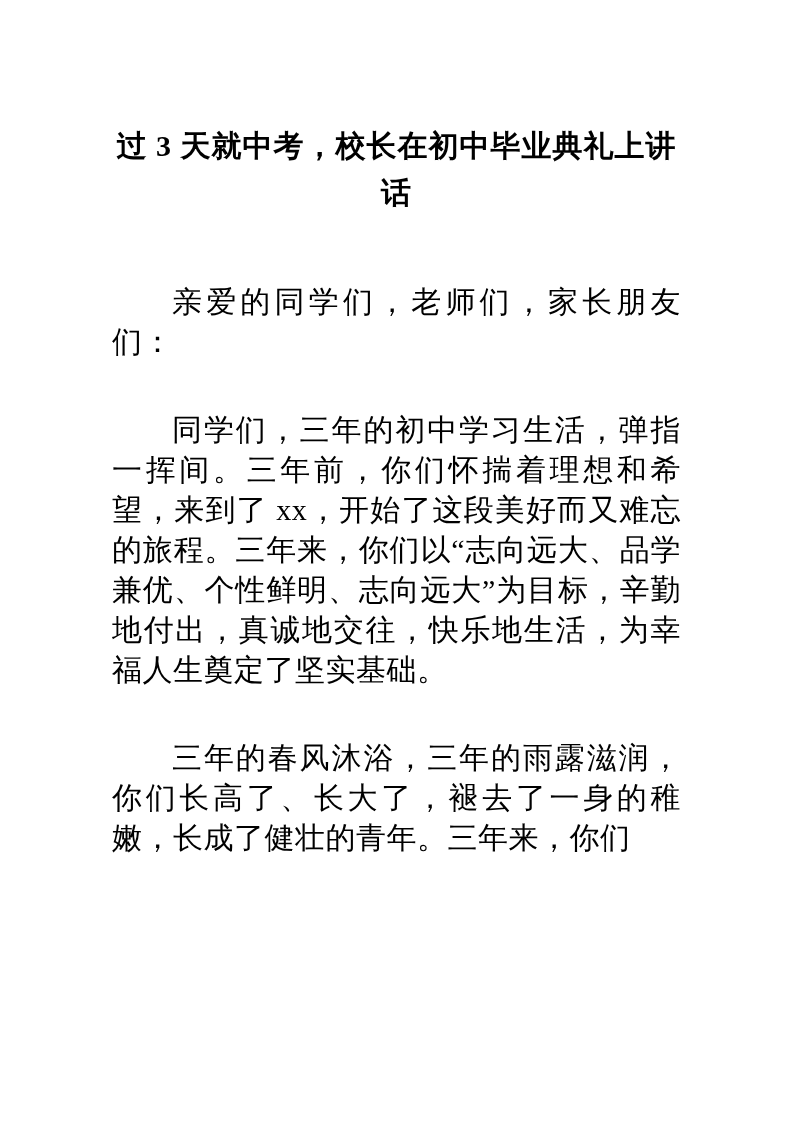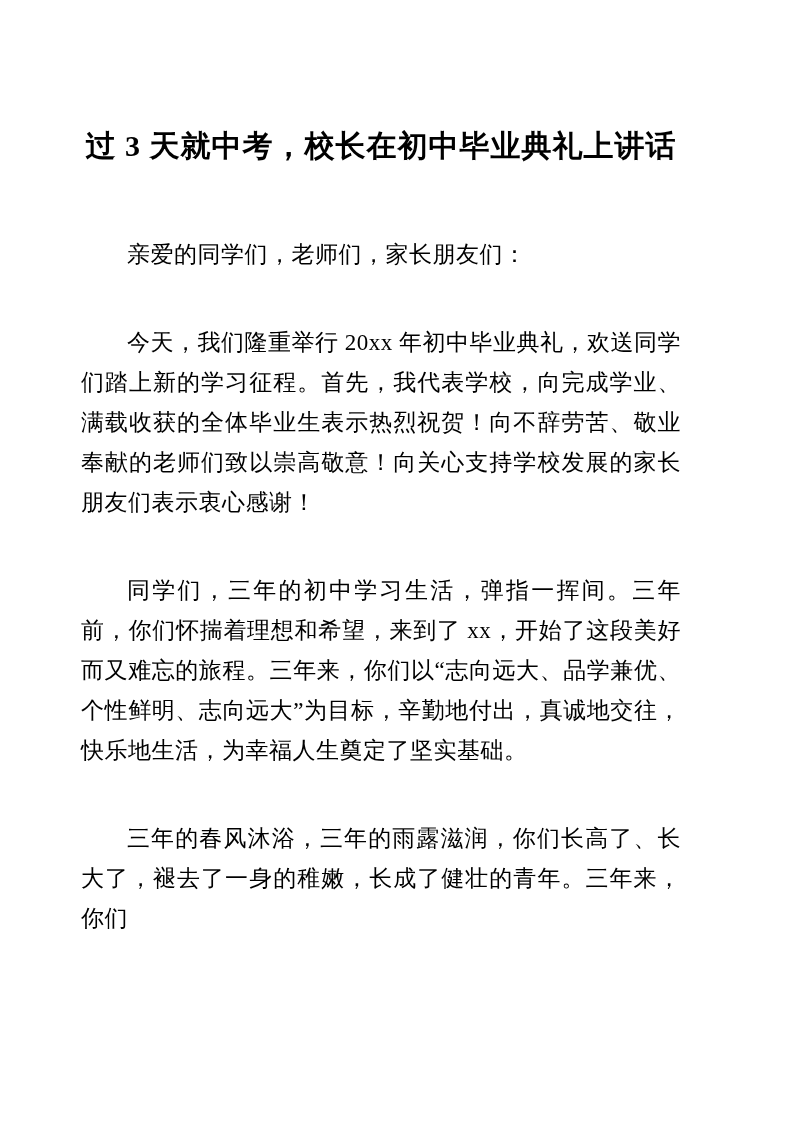--- a/index.html
+++ b/index.html
@@ -7,57 +7,56 @@
     padding: 0;
     background: #ffffff;
   }
   .page {
     position: relative;
     width: 793px;
     height: 1122px;
     margin: 0 auto;
     background: #ffffff;
     box-sizing: border-box;
-    padding: 122px 112px 0 81px;
+    padding: 122px 112px 0 112px;
     overflow: hidden;
     font-family: "Liberation Serif", "DejaVu Serif", serif;
     color: #000000;
   }
   .doc-title {
     margin: 0 0 66px 0;
     font-size: 30px;
     line-height: 47px;
     font-weight: 700;
     text-align: center;
     letter-spacing: 1px;
   }
   .title-line {
     display: block;
   }
   .doc-paragraph {
     margin: 16px 0 48px 0;
-    font-size: 23px;
+    font-size: 30px;
     line-height: 40px;
     text-align: justify;
     text-indent: 2em;
     letter-spacing: 0.5px;
   }
   .doc-paragraph:last-child {
     margin-bottom: 0;
   }
 </style>
 </head>
 <body>
 
 <div class="page">
   <h1 class="doc-title">
     <span class="title-line">过 3 天就中考，校长在初中毕业典礼上讲话</span>
   </h1>
 
   <p class="doc-paragraph">亲爱的同学们，老师们，家长朋友们：</p>
 
 
-  <p class="doc-paragraph">今天，我们隆重举行 20xx 年初中毕业典礼，欢送同学们踏上新的学习征程。首先，我代表学校，向完成学业、满载收获的全体毕业生表示热烈祝贺！向不辞劳苦、敬业奉献的老师们致以崇高敬意！向关心支持学校发展的家长朋友们表示衷心感谢！</p>
 
   <p class="doc-paragraph">同学们，三年的初中学习生活，弹指一挥间。三年前，你们怀揣着理想和希望，来到了 xx，开始了这段美好而又难忘的旅程。三年来，你们以“志向远大、品学兼优、个性鲜明、志向远大”为目标，辛勤地付出，真诚地交往，快乐地生活，为幸福人生奠定了坚实基础。</p>
 
   <p class="doc-paragraph">三年的春风沐浴，三年的雨露滋润，你们长高了、长大了，褪去了一身的稚嫩，长成了健壮的青年。三年来，你们</p>
 </div>
 
 </body></html>

